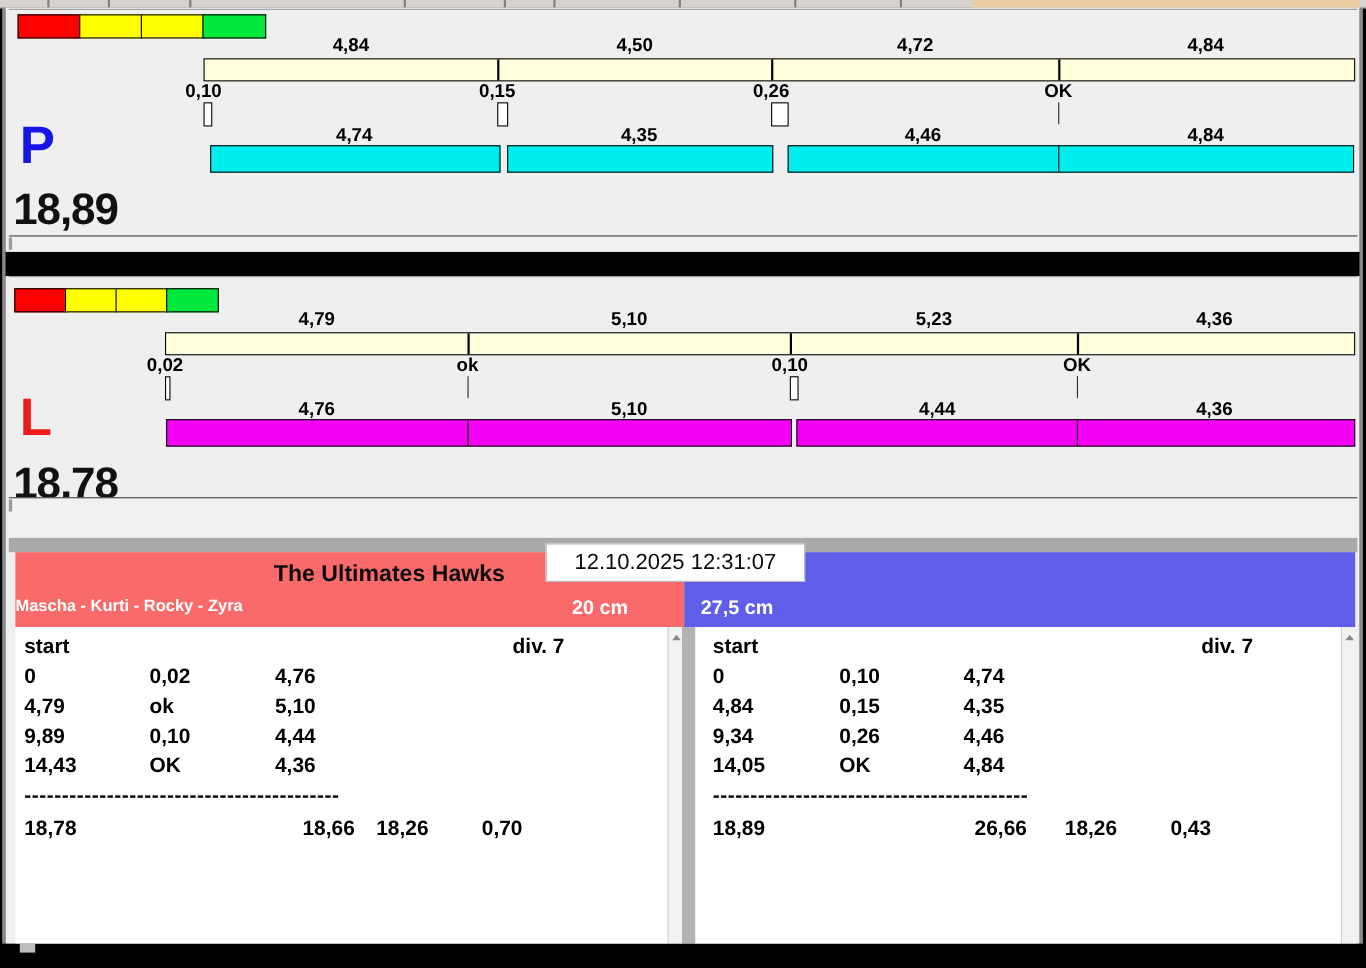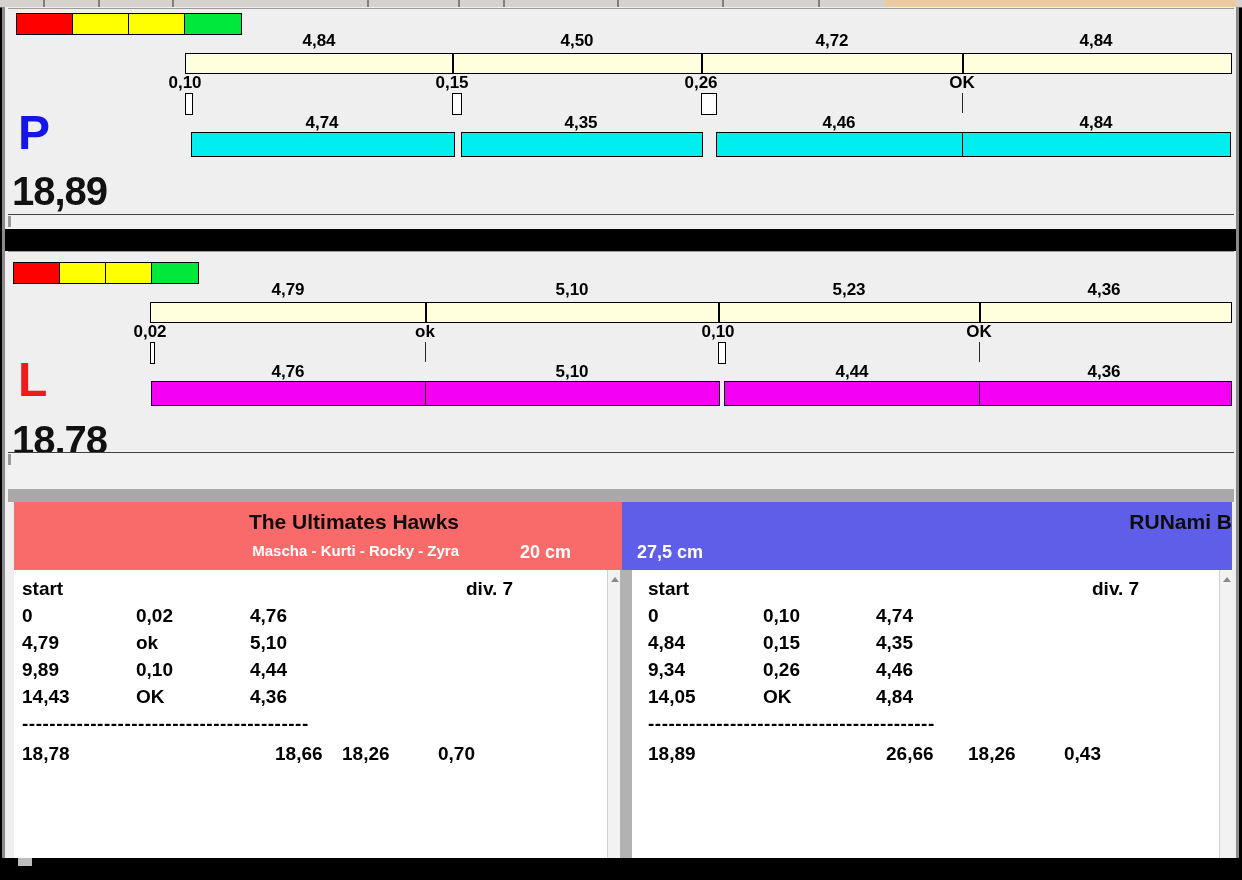--- a/index.html
+++ b/index.html
@@ -19,21 +19,21 @@
   .bar-div{position:absolute;top:0;width:2px;height:100%;background:#000;}
   .dog-seg{position:absolute;border:1px solid #000;}
   .tickbox{position:absolute;background:#fff;border:1px solid #000;}
   .tickline{position:absolute;background:#2a2a2a;}
   .strip{background:#f1f1f1;border-top:1px solid #404040;}
   .strip-tick{position:absolute;left:0;top:1px;width:3px;height:11px;background:#999;}
   .blackbar{background:#000;}
   .graybar{background:#a9a9a9;}
   .team-header{position:absolute;top:502px;height:68px;}
   .team-name{position:absolute;font-weight:bold;font-size:21px;text-align:right;color:#0d0d0d;}
-  .team-dogs{position:absolute;font-weight:bold;font-size:15px;text-align:right;color:#fff;}
+  .team-dogs{position:absolute;font-weight:bold;font-size:15px;text-align:left;color:#fff;}
   .team-cm{position:absolute;font-weight:bold;font-size:18px;color:#fff;white-space:nowrap;}
   #date-box{position:absolute;left:496px;top:494px;width:234px;height:33px;background:#fff;
             border:1px solid #b5b5b5;display:flex;align-items:center;justify-content:center;
             font-size:20px;color:#0a0a0a;}
   .list{position:absolute;top:570px;height:288px;background:#fff;overflow:hidden;}
   .cell{position:absolute;font-weight:bold;font-size:19px;white-space:nowrap;}
   .dashes{position:absolute;font-weight:bold;font-size:19px;letter-spacing:0.5px;overflow:hidden;height:22px;}
   .scrollbar{position:absolute;top:570px;width:13px;height:288px;background:#f2f2f2;border-left:1px solid #d0d0d0;}
   .scroll-up{position:absolute;left:3px;top:7px;width:0;height:0;
              border-left:4px solid transparent;border-right:4px solid transparent;
@@ -139,24 +139,26 @@
     <div class="strip-tick"></div>
   </div>
   <div class="abs graybar" style="left:8px;top:489px;width:1226px;height:13px;"></div>
 
   <div class="abs team-header" id="hdr-left" style="left: 14px; width: 608px; background: rgb(249, 107, 107);">
     <div class="team-name" style="left:0;top:8px;width:445px;">The Ultimates Hawks</div>
     <div class="team-dogs" style="left:0;top:40px;width:445px;">Mascha - Kurti - Rocky - Zyra</div>
     <div class="team-cm" style="left:506px;top:40px;">20 cm</div>
   </div>
   <div class="abs team-header" id="hdr-right" style="left: 622px; width: 610px; background: rgb(94, 94, 232);">
-    <div class="team-name" style="left:0;top:8px;width:610px;">RUNami B</div>
     <div class="team-cm" style="left:15px;top:40px;">27,5 cm</div>
   </div>
 
+  <div id="date-box">
+    <span>12.10.2025 12:31:07</span>
+  </div>
 
   <div class="list" id="list-left" style="left:14px;width:593px;">
       <div class="cell" style="left: 8px; top: 8px;">start</div>
       <div class="cell" style="left: 452px; top: 8px;">div. 7</div>
       <div class="cell" style="left: 8px; top: 35px;">0</div>
       <div class="cell" style="left: 122px; top: 35px;">0,02</div>
       <div class="cell" style="left: 236px; top: 35px;">4,76</div>
       <div class="cell" style="left: 8px; top: 62px;">4,79</div>
       <div class="cell" style="left: 122px; top: 62px;">ok</div>
       <div class="cell" style="left: 236px; top: 62px;">5,10</div>

